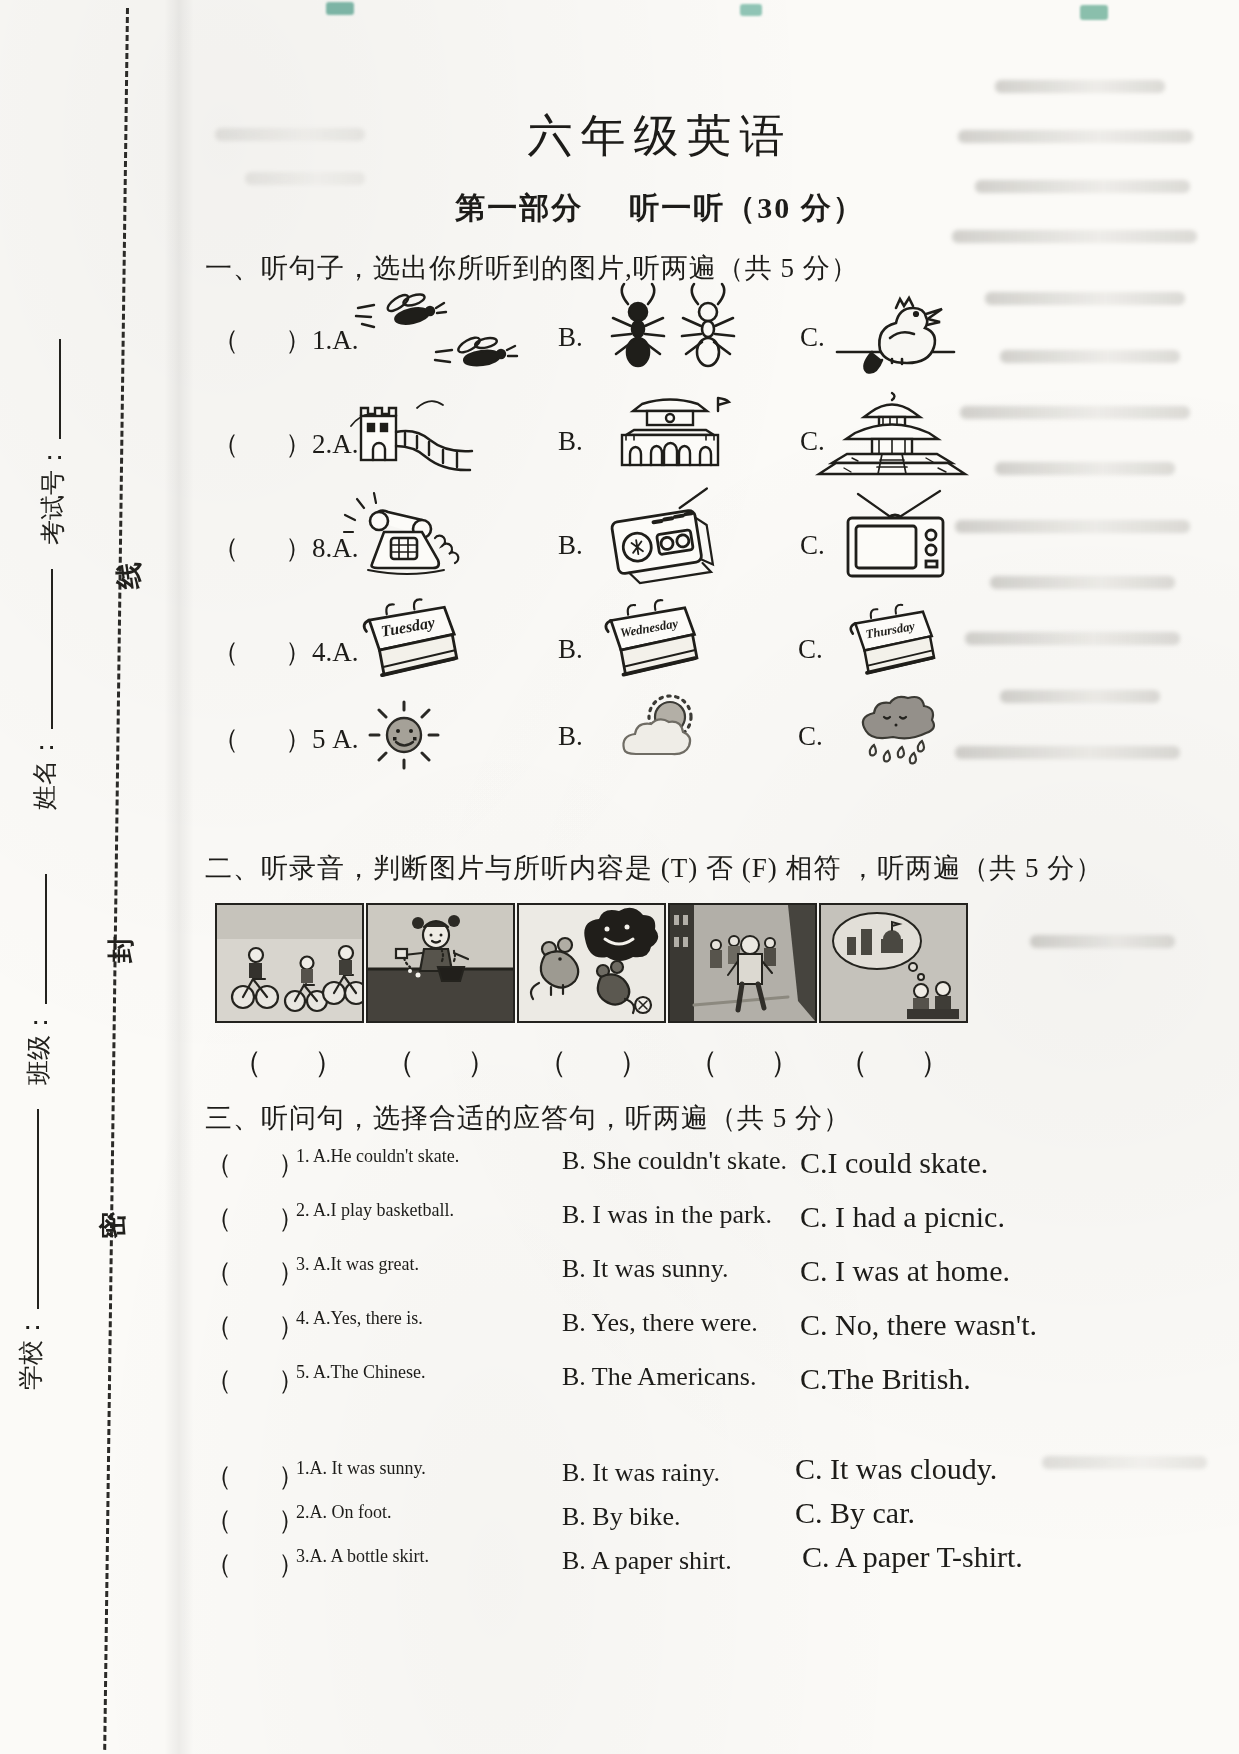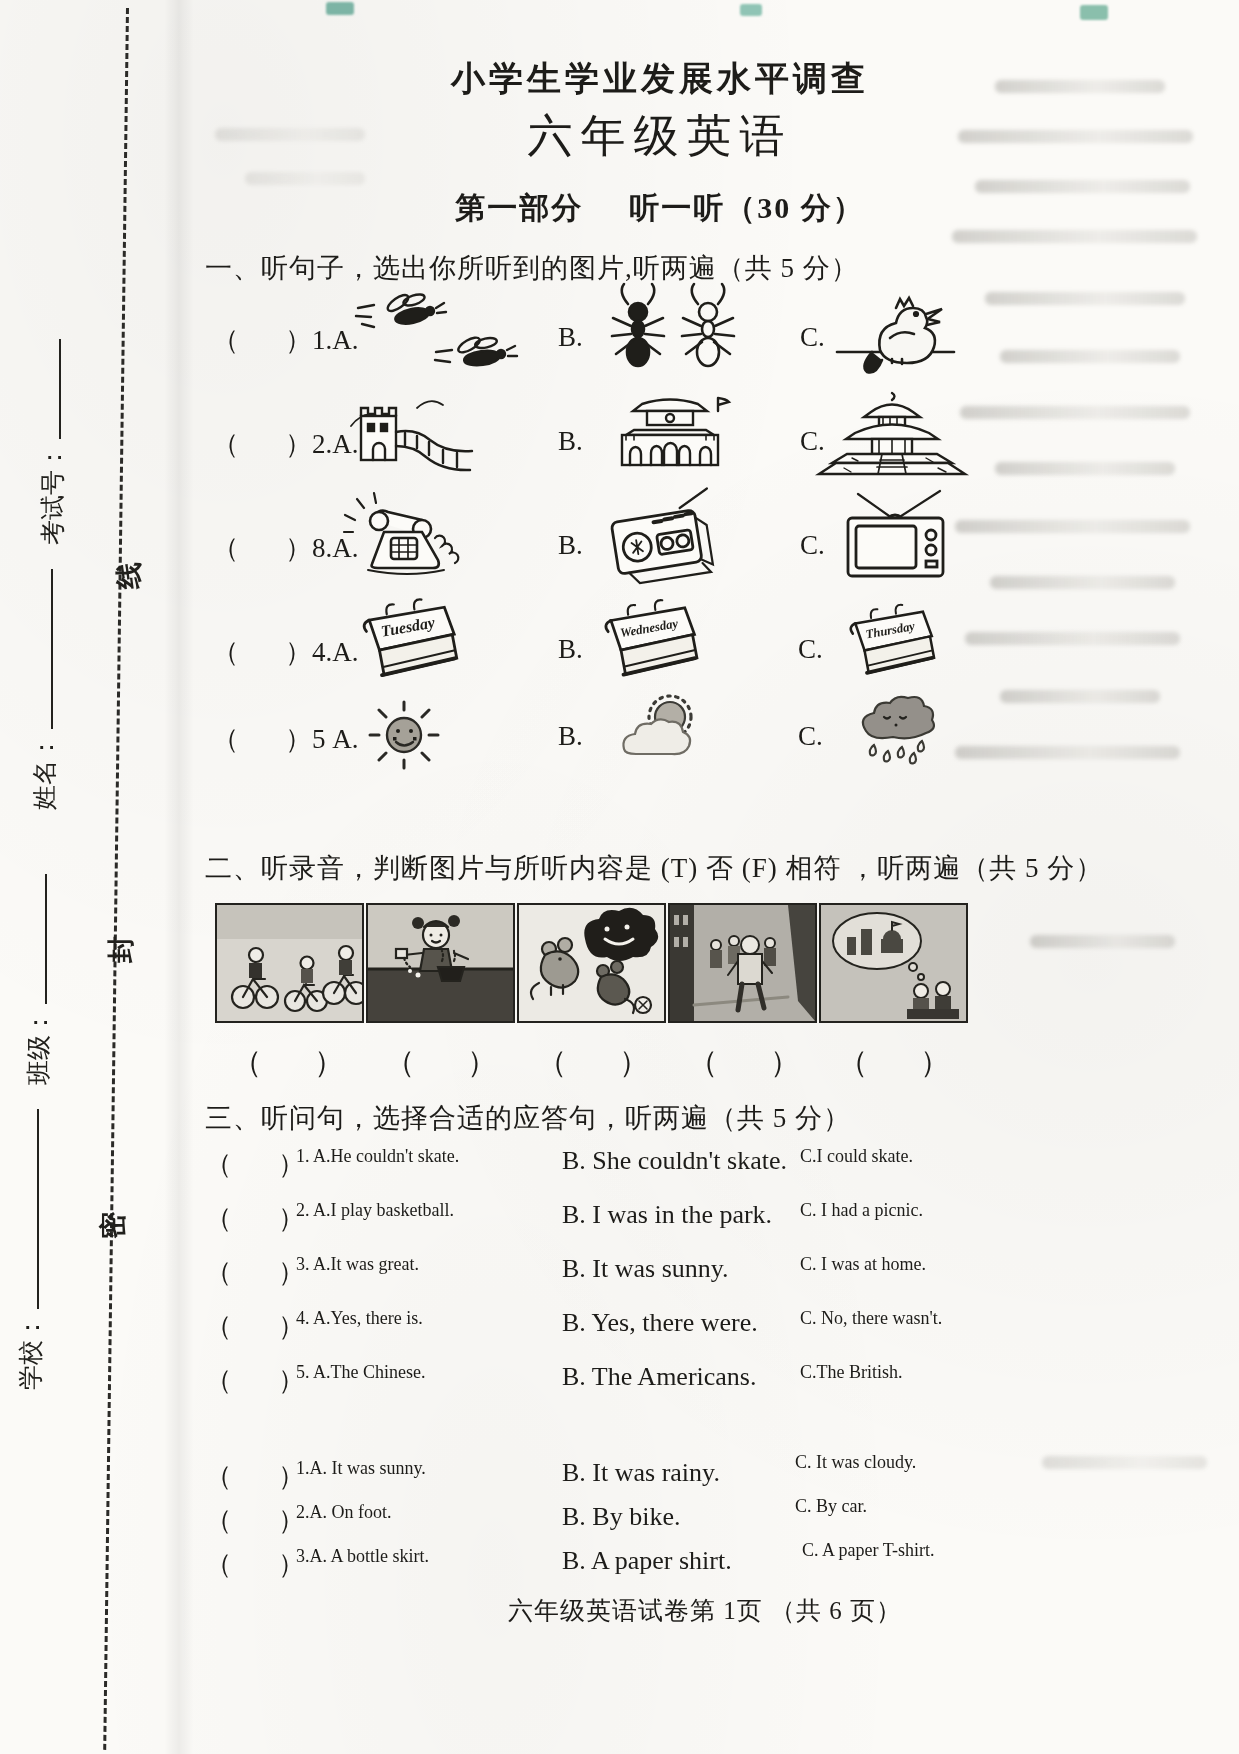--- a/index.html
+++ b/index.html
@@ -36,21 +36,21 @@
   .bgap2{display:inline-block;width:52px;}
   .pic{position:absolute;}
   .pic svg{width:100%;height:100%;display:block;}
   .photo{position:absolute;top:0;width:145px;height:116px;border:2.5px solid #23221e;
     background:#dedbd4;overflow:hidden;}
   .photo svg{width:100%;height:100%;display:block;}
   .pgroup{position:absolute;font-size:30px;white-space:nowrap;}
   .opt-row-bracket{position:absolute;left:205px;font-size:27px;white-space:nowrap;}
   .opt-a{position:absolute;left:296px;font-size:18px;white-space:nowrap;}
   .opt-b{position:absolute;left:562px;font-size:26px;white-space:nowrap;}
-  .opt-c{position:absolute;left:800px;font-size:18px;white-space:nowrap;}
+  .opt-c{position:absolute;left:800px;font-size:30px;white-space:nowrap;}
   .footer{position:absolute;left:240px;top:1594px;width:930px;text-align:center;
     font-size:25px;letter-spacing:1px;}
   .bleed{position:absolute;height:13px;border-radius:6px;
     background:linear-gradient(90deg,rgba(90,88,80,.26),rgba(145,142,132,.12) 60%,rgba(95,92,84,.2));
     filter:blur(2.3px);}
   .artifact{position:absolute;filter:blur(1px);border-radius:3px;}
   svg{overflow:visible;}
 </style>
 </head>
 <body>
@@ -92,21 +92,20 @@
   <div class="mfield" style="left:62px;top:776px;">
     <span>姓名：</span><span class="mline" style="width:160px;"></span>
   </div>
   <div class="mfield" style="left:56px;top:1051px;">
     <span>班级：</span><span class="mline" style="width:130px;"></span>
   </div>
   <div class="mfield" style="left:48px;top:1356px;">
     <span>学校：</span><span class="mline" style="width:200px;"></span>
   </div>
 
-  <div class="title1">小学生学业发展水平调查</div>
   <div class="title2">六年级英语</div>
   <div class="part">
     <span>第一部分</span><span class="part-gap"></span><span>听一听（30 分）</span>
   </div>
 
   <div class="sec-header" style="top:250px;">一、听句子，选出你所听到的图片,听两遍（共 5 分）</div>
 
   <div class="row" style="top:288px;height:96px;">
     <div class="qlabel" style="left:212px;top:34px;"><span>（</span><span class="bgap"></span><span>）</span><span>1.A.</span></div>
     <div class="pic" style="left:340px;top:-2px;width:190px;height:94px;">
@@ -493,15 +492,14 @@
     <div class="opt-b">B. By bike.</div>
     <div class="opt-c" style="left:795px;top:-6px;">C. By car.</div>
   </div>
   <div class="row" style="top:1546px;height:40px;">
     <div class="opt-row-bracket"><span>（</span><span class="bgap"></span><span>）</span></div>
     <div class="opt-a">3.A. A bottle skirt.</div>
     <div class="opt-b">B. A paper shirt.</div>
     <div class="opt-c" style="left:802px;top:-6px;">C. A paper T-shirt.</div>
   </div>
 
-  <div class="footer">六年级英语试卷第 1页 （共 6 页）</div>
 
 </div>
 
 </body></html>

